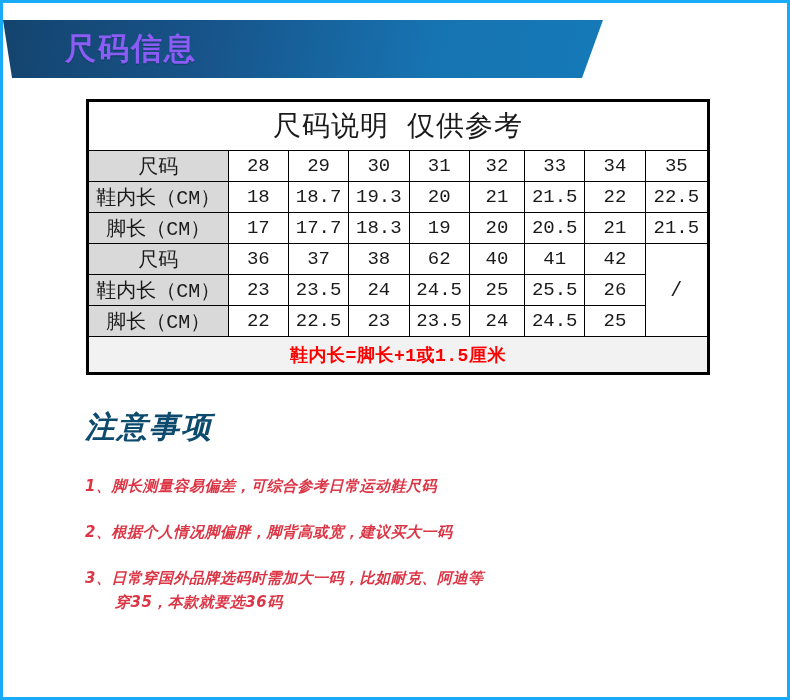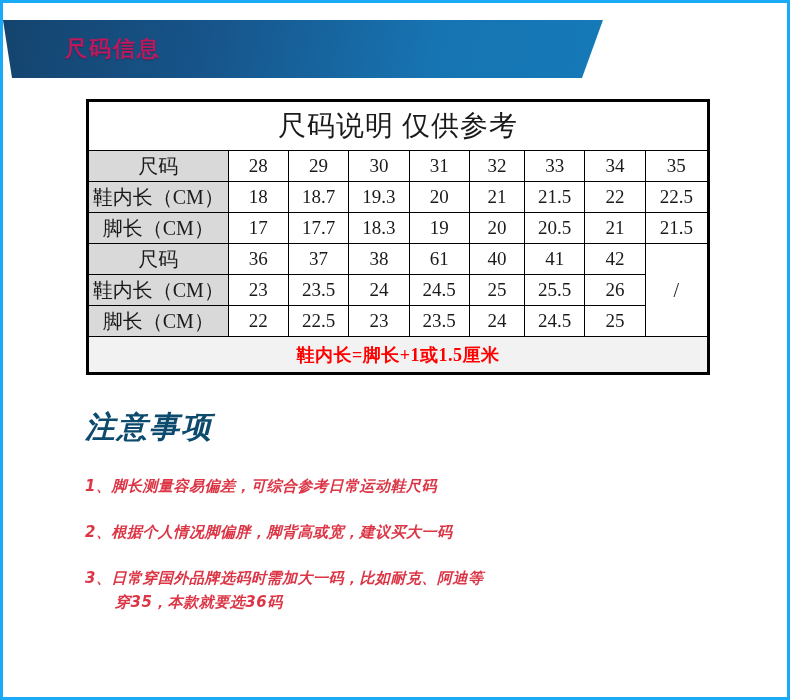--- a/index.html
+++ b/index.html
@@ -33,22 +33,22 @@
     position: absolute;
     inset: 0;
     background: linear-gradient(100deg, #14446E 0%, #17548A 34%, #1774B2 72%, #1579B8 100%);
     clip-path: polygon(0% 0%, 100% 0%, 96.5% 100%, 1.5% 100%);
   }
   .banner-title {
     position: absolute;
     left: 62px;
     top: 50%;
     transform: translateY(-50%);
-    color: #be185d;
-    font-size: 22px;
+    color: #8b5cf6;
+    font-size: 31px;
     font-weight: bold;
     letter-spacing: 2px;
     font-family: "DejaVu Sans", "Liberation Sans", sans-serif;
     text-shadow: 0 1px 1px rgba(0,0,0,0.25);
     white-space: nowrap;
     text-align: center;
   }
 
   
   .size-table {
@@ -60,21 +60,21 @@
     border: 3px solid #000000;
     background: #ffffff;
     table-layout: fixed;
   }
   .size-table td {
     border: 1px solid #000000;
     text-align: center;
     vertical-align: middle;
     font-size: 19px;
     color: #1a1a1a;
-    font-family: Liberation Serif, serif;
+    font-family: Liberation Mono, monospace;
     height: 31px;
     padding: 0 1px;
     box-sizing: border-box;
   }
   .size-table .tbl-title {
     height: 50px;
     font-size: 28px;
     letter-spacing: 1px;
     border-left: none;
     border-right: none;
@@ -190,21 +190,21 @@
         <td>20.5</td>
         <td>21</td>
         <td>21.5</td>
       </tr>
 
       <tr>
         <td class="rowlabel">尺码</td>
         <td>36</td>
         <td>37</td>
         <td>38</td>
-        <td>61</td>
+        <td>62</td>
         <td>40</td>
         <td>41</td>
         <td>42</td>
         <td class="slashcell" rowspan="3">/</td>
       </tr>
       <tr>
         <td class="rowlabel">鞋内长（CM）</td>
         <td>23</td>
         <td>23.5</td>
         <td>24</td>

